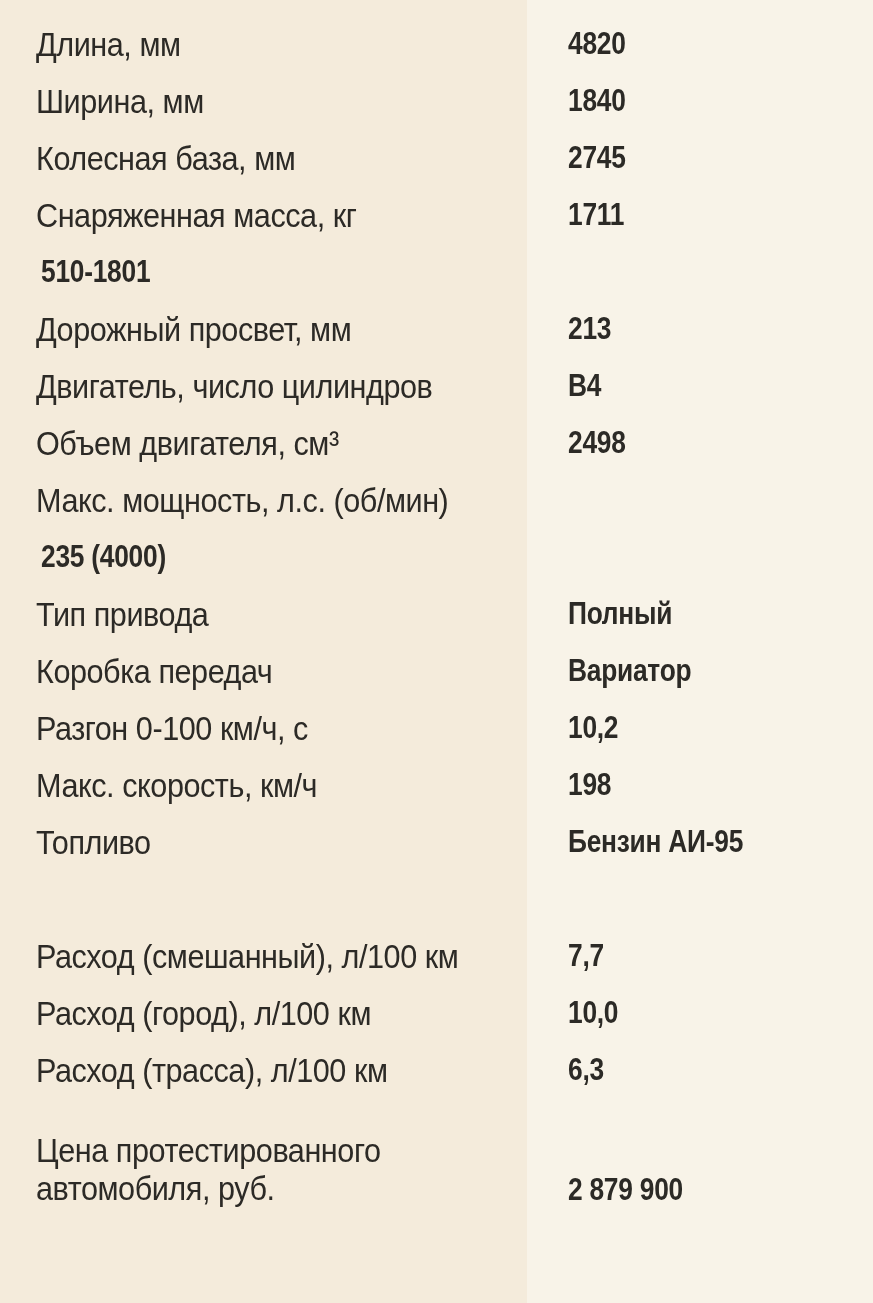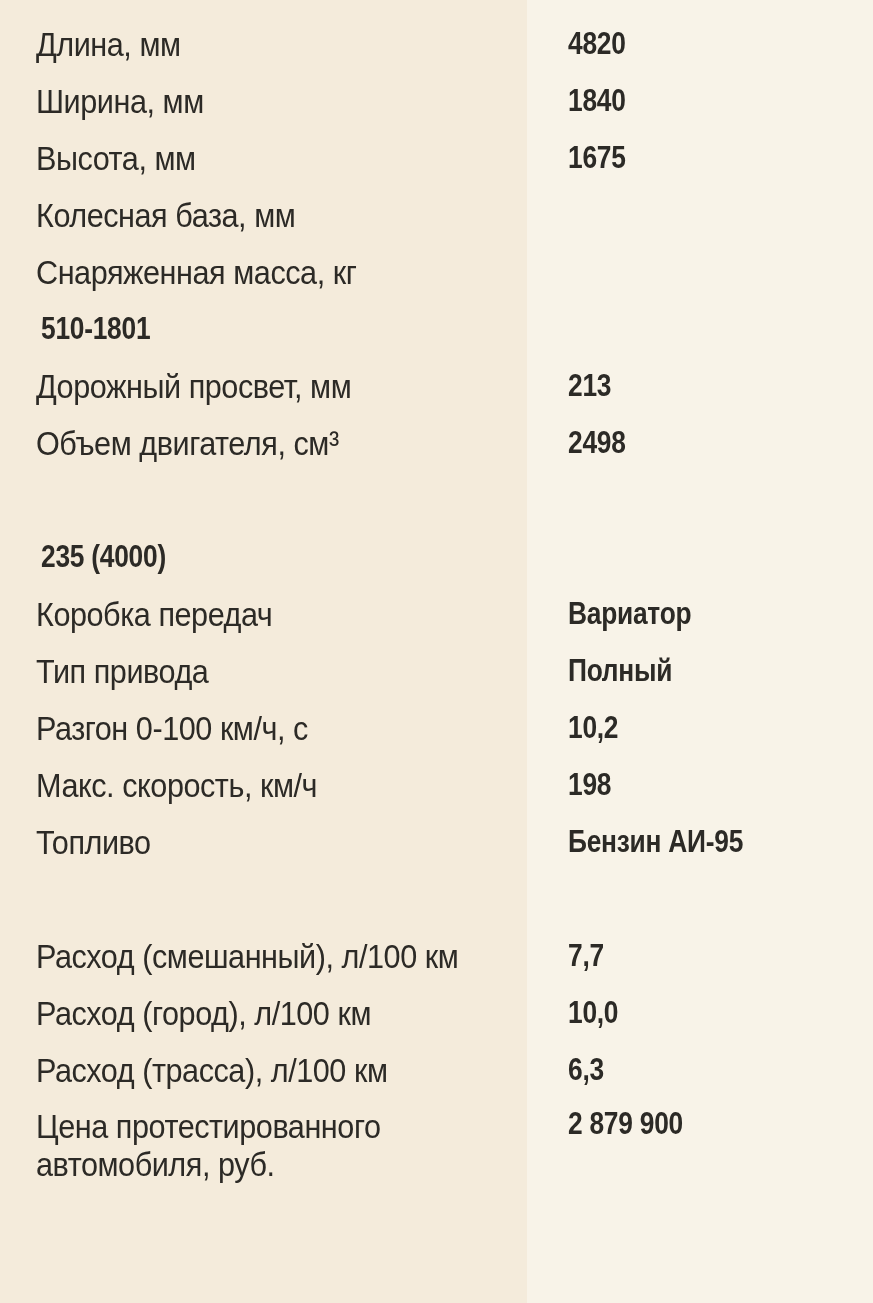--- a/index.html
+++ b/index.html
@@ -33,21 +33,21 @@
   .row {
     display: flex;
     align-items: center;
     height: 57px;
     text-decoration: underline;
   }
   .row:last-child {
     height: auto;
     min-height: 100px;
     margin-top: 8px;
-    align-items: flex-start;
+    align-items: flex-end;
   }
   .cell-label {
     box-sizing: border-box;
     width: 527px;
     flex: 0 0 527px;
     padding-left: 36px;
   }
   .cell-value {
     box-sizing: border-box;
     flex: 1;
@@ -93,90 +93,99 @@
 
   <div class="row">
     <div class="cell-label">
       <span class="label-text">Ширина, мм</span>
     </div>
     <div class="cell-value">
       <span class="value-text">1840</span>
     </div>
   </div>
 
-  <div class="row">
-    <div class="cell-label">
-      <span class="label-text">Высота, мм</span>
-    </div>
-    <div class="cell-value">
-      <span class="value-text">1675</span>
-    </div>
-  </div>
 
   <div class="row">
     <div class="cell-label">
       <span class="label-text">Колесная база, мм</span>
     </div>
+    <div class="cell-value">
+      <span class="value-text">2745</span>
+    </div>
   </div>
 
   <div class="row">
     <div class="cell-label">
       <span class="label-text">Снаряженная масса, кг</span>
     </div>
+    <div class="cell-value">
+      <span class="value-text">1711</span>
+    </div>
   </div>
 
   <div class="row">
     <div class="cell-value">
       <span class="value-text">510-1801</span>
     </div>
   </div>
 
   <div class="row">
     <div class="cell-label">
       <span class="label-text">Дорожный просвет, мм</span>
     </div>
     <div class="cell-value">
       <span class="value-text">213</span>
     </div>
   </div>
 
+  <div class="row">
+    <div class="cell-label">
+      <span class="label-text">Двигатель, число цилиндров</span>
+    </div>
+    <div class="cell-value">
+      <span class="value-text">В4</span>
+    </div>
+  </div>
 
   <div class="row">
     <div class="cell-label">
       <span class="label-text">Объем двигателя, см³</span>
     </div>
     <div class="cell-value">
       <span class="value-text">2498</span>
     </div>
   </div>
 
   <div class="row">
+    <div class="cell-label">
+      <span class="label-text">Макс. мощность, л.с. (об/мин)</span>
+    </div>
   </div>
 
   <div class="row">
     <div class="cell-value">
       <span class="value-text">235 (4000)</span>
     </div>
   </div>
 
   <div class="row">
     <div class="cell-label">
+      <span class="label-text">Тип привода</span>
+    </div>
+    <div class="cell-value">
+      <span class="value-text">Полный</span>
+    </div>
+  </div>
+
+  <div class="row">
+    <div class="cell-label">
       <span class="label-text">Коробка передач</span>
     </div>
     <div class="cell-value">
       <span class="value-text">Вариатор</span>
-    </div>
-  </div>
-
-  <div class="row">
-    <div class="cell-label">
-      <span class="label-text">Тип привода</span>
-    </div>
-    <div class="cell-value">
-      <span class="value-text">Полный</span>
     </div>
   </div>
 
   <div class="row">
     <div class="cell-label">
       <span class="label-text">Разгон 0-100 км/ч, с</span>
     </div>
     <div class="cell-value">
       <span class="value-text">10,2</span>
     </div>

